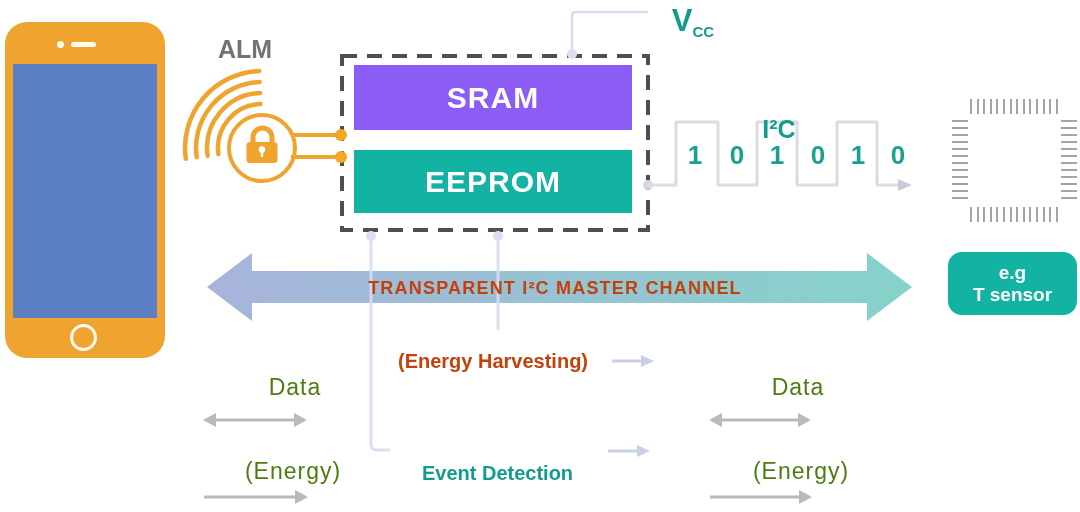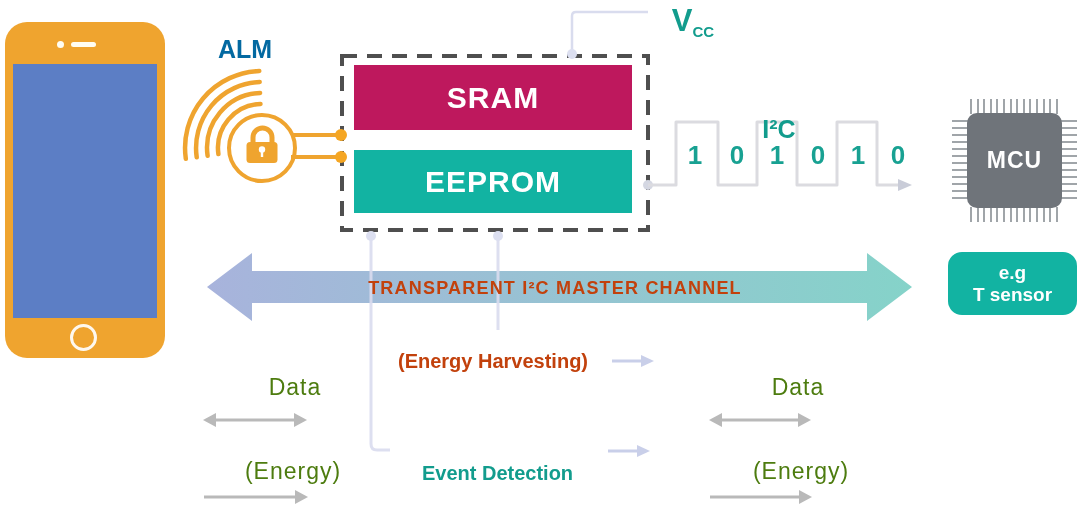--- a/index.html
+++ b/index.html
@@ -11,22 +11,22 @@
   
   .phone-body{left:5px;top:22px;width:160px;height:336px;background:#EFA42F;border-radius:22px;}
   .phone-screen{position:absolute;left:8px;top:42px;width:144px;height:254px;background:#5C7EC5;}
   .phone-camera{position:absolute;left:52px;top:19px;width:7px;height:7px;border-radius:50%;background:#FFFDF2;}
   .phone-speaker{position:absolute;left:66px;top:20px;width:25px;height:5px;border-radius:3px;background:#FFFDF2;}
   .phone-home{position:absolute;left:65px;top:302px;width:27px;height:27px;border-radius:50%;
               border:3px solid rgba(255,255,255,.92);box-sizing:border-box;}
 
   
   .lbl{display:flex;align-items:center;justify-content:center;text-align:center;}
-  .alm{left:205px;top:34px;width:80px;height:30px;color:#0369a1;font-size:25px;font-weight:bold;}
-  .sram{left:354px;top:65px;width:278px;height:65px;background:#be185d;color:#fff;
+  .alm{left:205px;top:34px;width:80px;height:30px;color:#737373;font-size:25px;font-weight:bold;}
+  .sram{left:354px;top:65px;width:278px;height:65px;background:#8b5cf6;color:#fff;
         font-size:30px;font-weight:bold;letter-spacing:1px;}
   .eeprom{left:354px;top:150px;width:278px;height:63px;background:#12B3A2;color:#fff;
         font-size:30px;font-weight:bold;letter-spacing:1px;}
   .vcc{left:658px;top:0px;width:70px;height:42px;color:#129C8D;font-weight:bold;}
   .vcc .main{font-size:31px;}
   .vcc .sub{font-size:15px;align-self:flex-end;margin-bottom:2px;margin-top:16px;}
   .i2c-label{left:749px;top:82px;width:60px;height:30px;color:#129C8D;font-size:25px;font-weight:bold;margin-top:32px;}
   .bit{top:140px;width:22px;height:30px;color:#18A192;font-size:26px;font-weight:bold;text-align:center;}
   .bit0{left:684px}.bit1{left:726px}.bit2{left:766px}.bit3{left:807px}.bit4{left:847px}.bit5{left:887px}
   .mcu-body{left:967px;top:113px;width:95px;height:95px;background:#6F747A;border-radius:10px;
@@ -164,21 +164,20 @@
   <div class="abs bit bit1">0</div>
   <div class="abs bit bit2">1</div>
   <div class="abs bit bit3">0</div>
   <div class="abs bit bit4">1</div>
   <div class="abs bit bit5">0</div>
 
   <div class="abs pins-top"></div>
   <div class="abs pins-bottom"></div>
   <div class="abs pins-left"></div>
   <div class="abs pins-right"></div>
-  <div class="abs lbl mcu-body">MCU</div>
 
   <div class="abs lbl sensor-box">
     <div>e.g</div>
     <div>T sensor</div>
   </div>
 
   <div class="abs lbl channel-label">TRANSPARENT I²C MASTER CHANNEL</div>
 
   <div class="abs lbl eh-label">(Energy Harvesting)</div>
   <div class="abs lbl ed-label">Event Detection</div>

